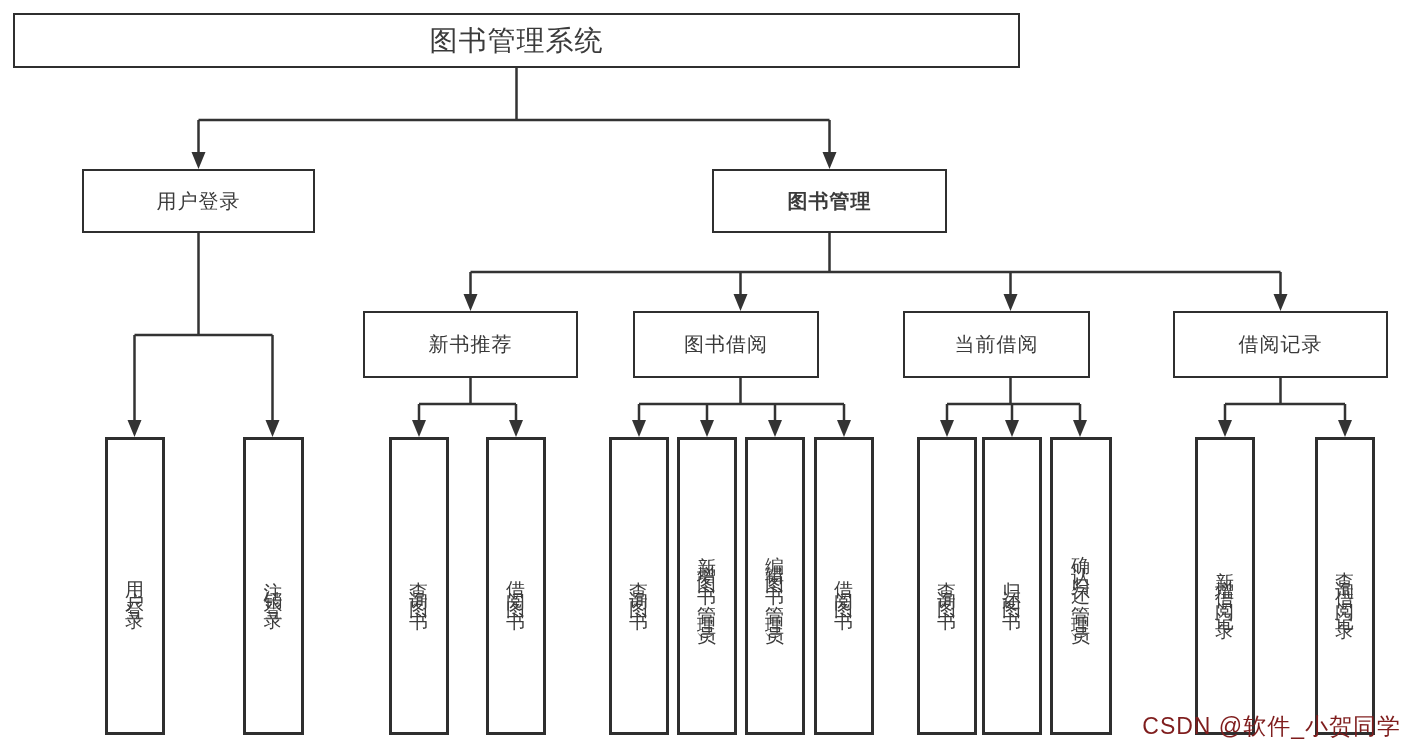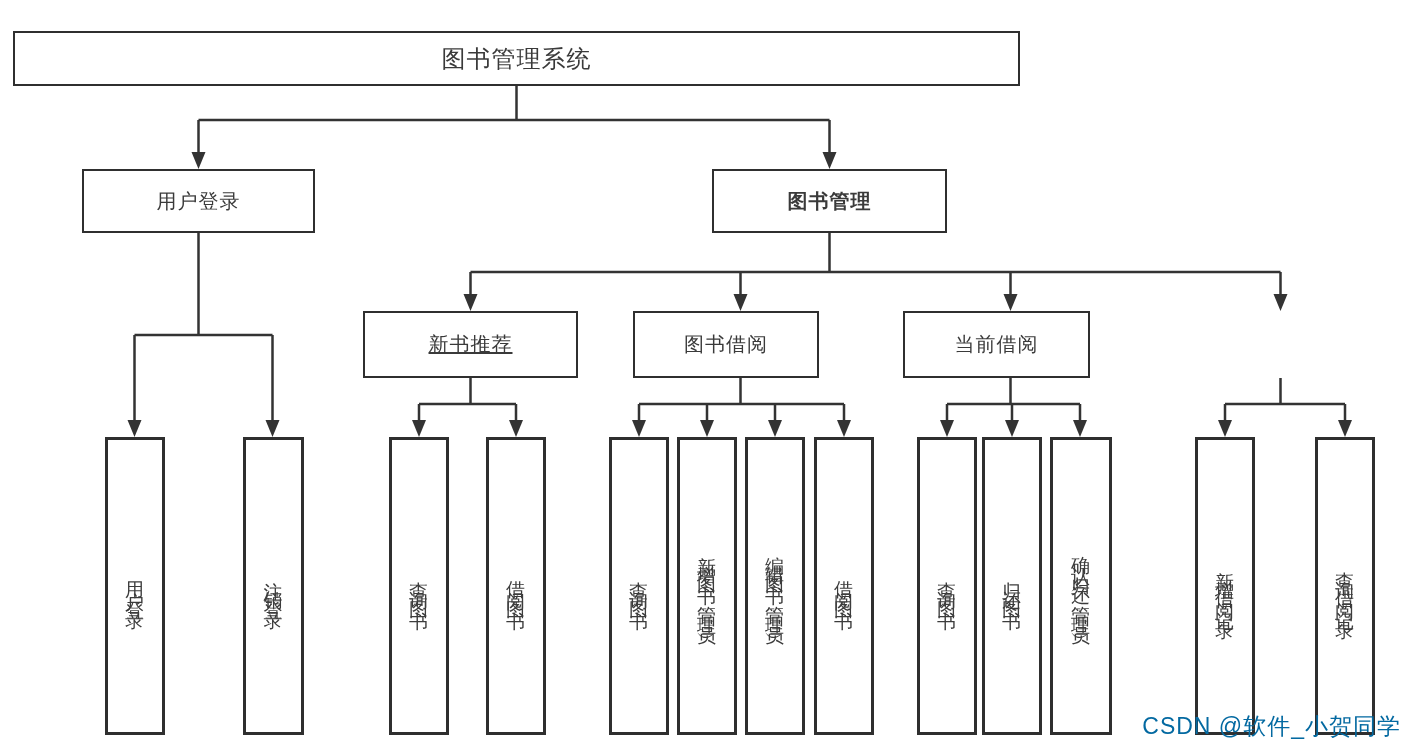--- a/index.html
+++ b/index.html
@@ -27,21 +27,21 @@
     box-sizing: border-box;
     background: #ffffff;
     border: 2.5px solid #2f2f2f;
     display: flex;
     align-items: center;
     justify-content: center;
     color: #3a3a3a;
     z-index: 2;
   }
   .node.h-label { font-size: 20px; letter-spacing: 1px; }
-  .node.root-label { font-size: 24px; letter-spacing: 1px; margin-top: 18px; }
+  .node.root-label { font-size: 28px; letter-spacing: 1px; }
   .leaf {
     position: absolute;
     box-sizing: border-box;
     background: #ffffff;
     border: 3px solid #2f2f2f;
     display: flex;
     align-items: center;
     justify-content: center;
     z-index: 2;
   }
@@ -52,21 +52,21 @@
     letter-spacing: 10px;
     line-height: 1;
     color: #3c3c3c;
     white-space: nowrap;
   }
   .watermark {
     position: absolute;
     top: 711px;
     right: 4px;
     font-size: 23px;
-    color: #0369a1;
+    color: #7f1d1d;
     letter-spacing: 1px;
     z-index: 5;
     pointer-events: none;
   }
 </style>
 </head>
 <body>
 
 <div id="canvas">
 
@@ -101,23 +101,24 @@
       <polygon points="1218,420 1232,420 1225,437"></polygon>
       <polygon points="1338,420 1352,420 1345,437"></polygon>
     </g>
   </svg>
 
   <div class="node root-label" style="left:13px; top:13px; width:1007px; height:55px;">图书管理系统</div>
 
   <div class="node h-label" style="left:82px; top:169px; width:233px; height:64px;">用户登录</div>
   <div class="node h-label" style="left:712px; top:169px; width:235px; height:64px;font-weight:bold;">图书管理</div>
 
-  <div class="node h-label" style="left:363px; top:311px; width:215px; height:67px;text-decoration:underline;">新书推荐</div>
+  <div class="node h-label" style="left:363px; top:311px; width:215px; height:67px;">新书推荐</div>
   <div class="node h-label" style="left:633px; top:311px; width:186px; height:67px;">图书借阅</div>
   <div class="node h-label" style="left:903px; top:311px; width:187px; height:67px;">当前借阅</div>
+  <div class="node h-label" style="left:1173px; top:311px; width:215px; height:67px;">借阅记录</div>
 
   <div class="leaf" style="left:105px; top:437px; width:60px; height:298px;">
     <span class="vtext">用户登录</span>
   </div>
   <div class="leaf" style="left:243px; top:437px; width:61px; height:298px;">
     <span class="vtext">注销登录</span>
   </div>
 
   <div class="leaf" style="left:389px; top:437px; width:60px; height:298px;">
     <span class="vtext">查询图书</span>

